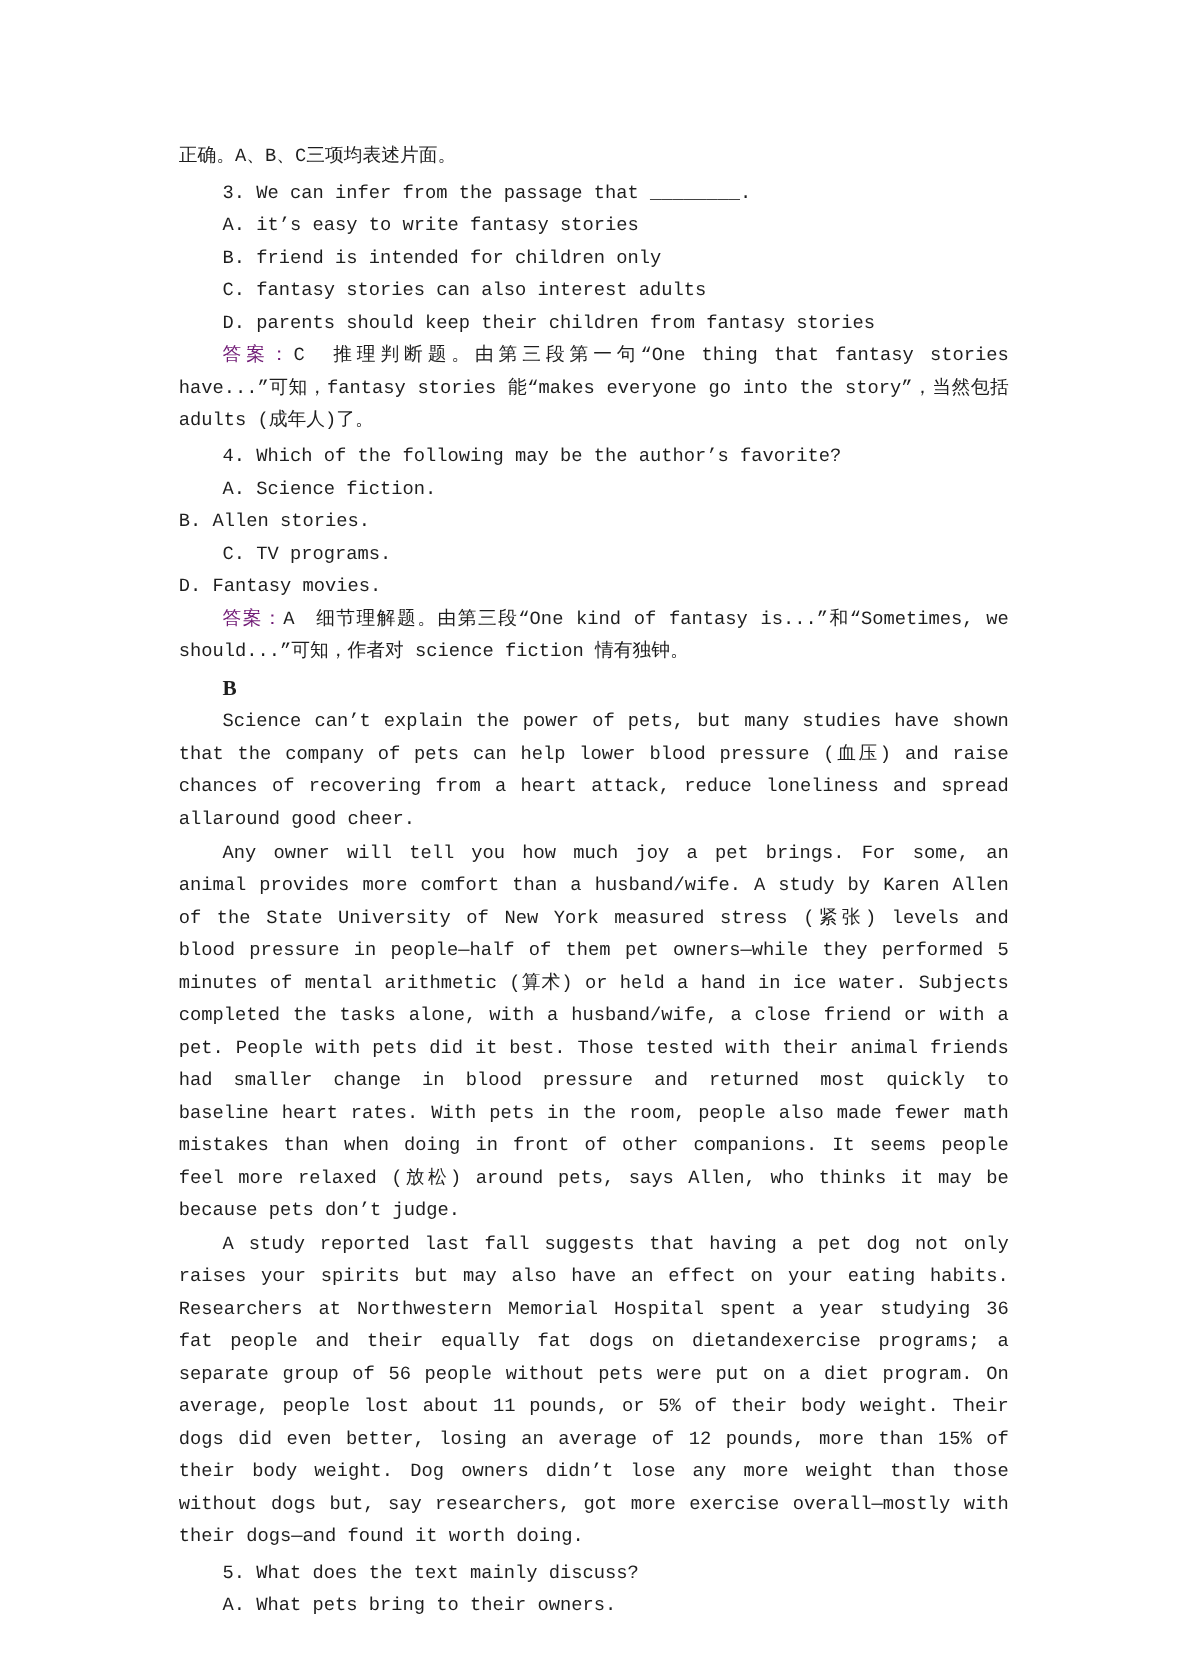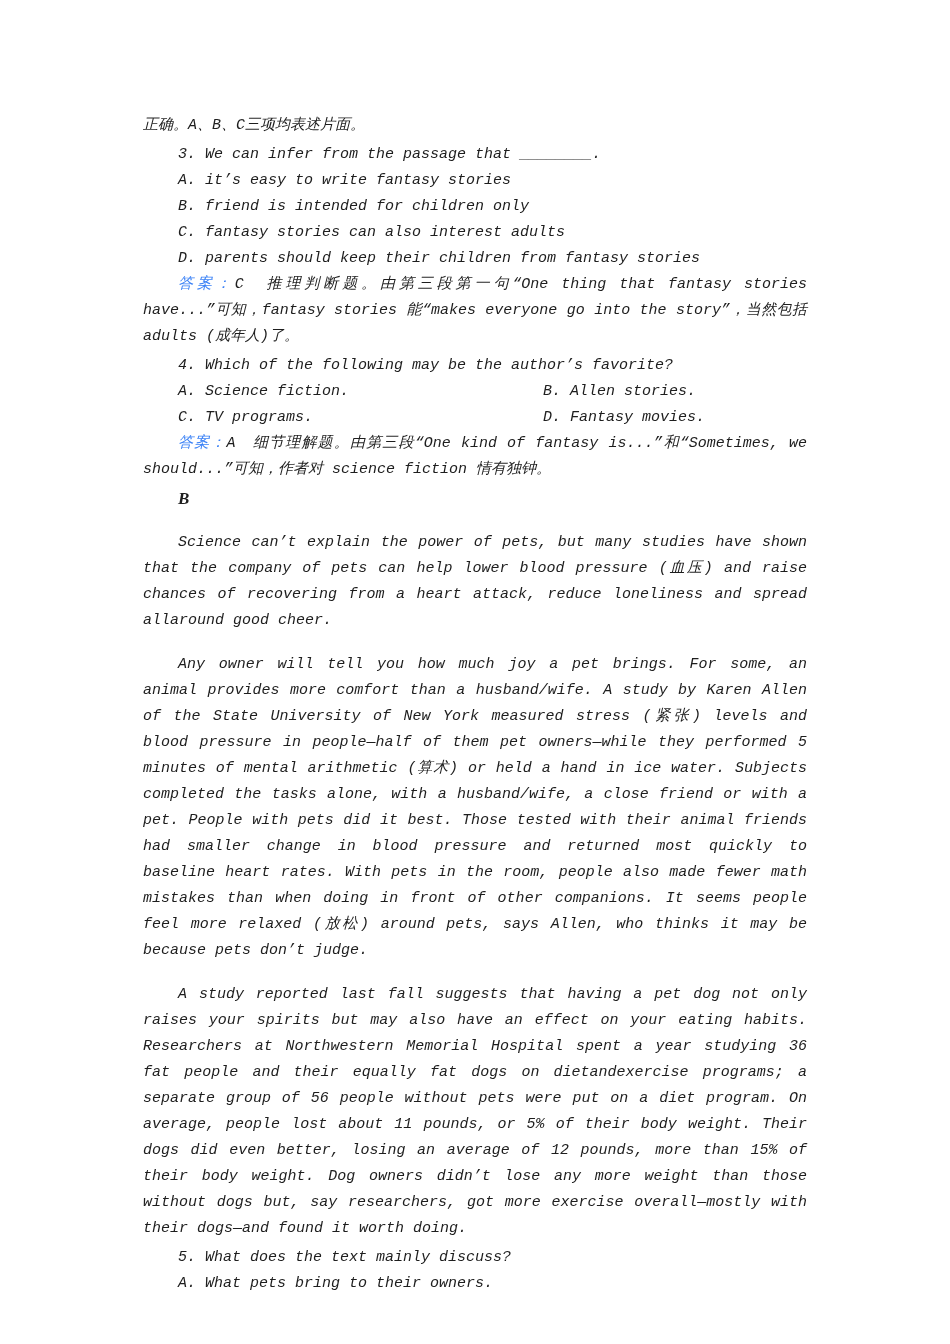--- a/index.html
+++ b/index.html
@@ -10,40 +10,39 @@
     overflow: hidden;
     font-family: "Liberation Mono", "DejaVu Sans Mono", monospace;
     color: #1e1e1e;
   }
   .page {
     width: 950px;
     height: 1344px;
     padding: 113px 143px 0 143px;
     font-size: 15px;
     line-height: 26px;
-    font-style: italic;
   }
   p { margin: 0; }
   .cont { text-align: justify; }
   .q { text-indent: 35px; margin-top: 3px; }
   .opt { padding-left: 35px; }
   .ans { text-indent: 35px; text-align: justify; }
-  .optrow { display: flex; }
+  .optrow { display: flex; flex-direction: column; }
   .optrow .c1 { width: 400px; padding-left: 35px; }
   .optrow .c2 { padding-left: 0; }
-  .red { color: #3b82f6; }
+  .red { color: #701a75; }
   .section-label {
     padding-left: 35px;
     margin-top: 3px;
     font-family: "Liberation Serif", serif;
     font-size: 17px;
     font-weight: 600;
     line-height: 26px;
   }
-  .para { text-indent: 35px; text-align: justify; margin-top: 18px; }
+  .para { text-indent: 35px; text-align: justify; margin-top: 1px; }
 </style>
 </head>
 <body>
 
 <div class="page">
 
   <p class="cont">正确。A、B、C三项均表述片面。</p>
 
   <p class="q">3. We can infer from the passage that ________.</p>
   <div class="opt">A. it’s easy to write fantasy stories</div>

